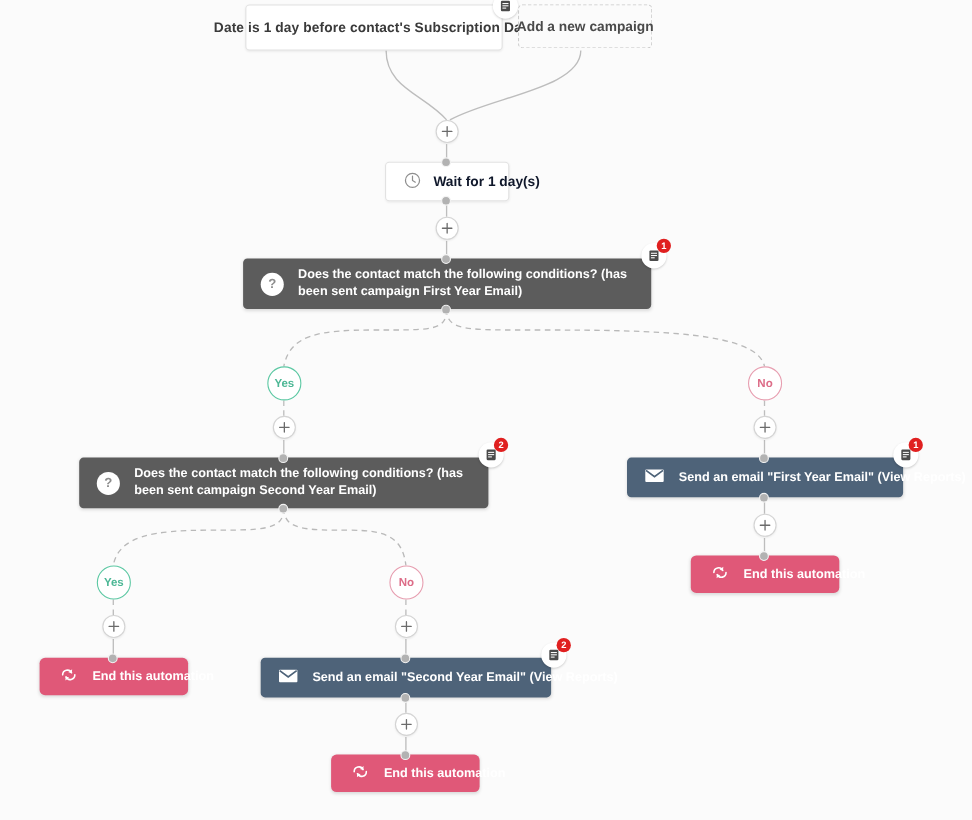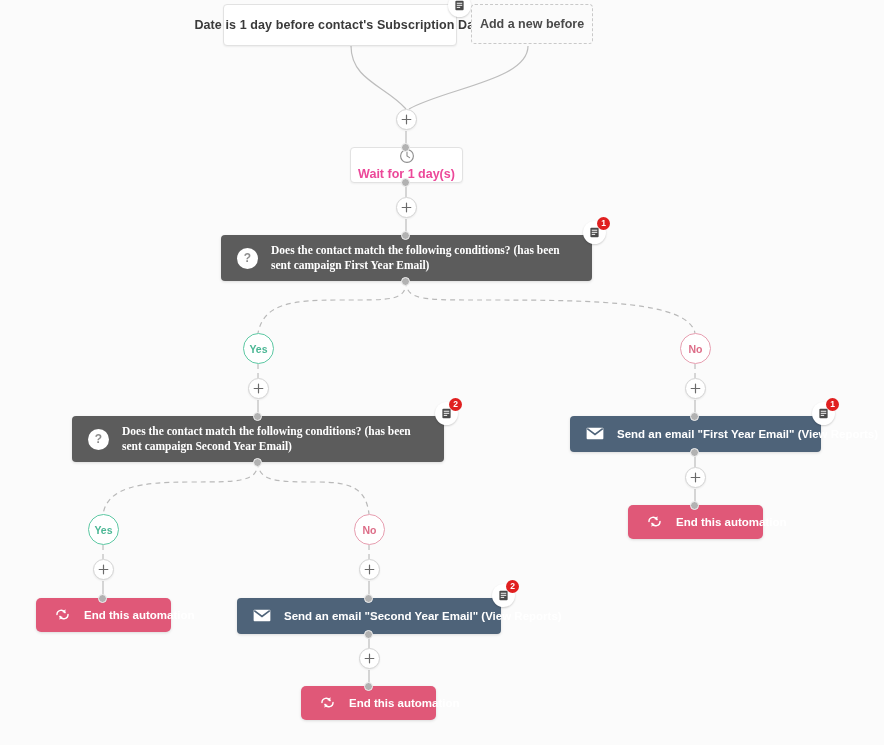--- a/index.html
+++ b/index.html
@@ -59,25 +59,25 @@
 
   
   .wait-card {
     background: #ffffff;
     border: 1px solid #e2e2e2;
     border-radius: 4px;
     box-shadow: 0 1px 2px rgba(0,0,0,0.05);
     display: flex;
     align-items: center;
     padding: 0 16px;
+    gap: 11px;
     font-size: 12.5px;
-    color: #ec4899;
+    color: #0f172a;
     font-weight: 600;
     white-space: nowrap;
-    flex-direction: column;
   }
 
   
   .cond-card {
     background: #5c5c5c;
     border-radius: 4px;
     box-shadow: 0 1px 3px rgba(0,0,0,0.13);
     display: flex;
     align-items: center;
     padding: 0 16px;
@@ -90,21 +90,21 @@
   .cond-q {
     flex: 0 0 auto;
     width: 21px; height: 21px;
     border-radius: 50%;
     background: #ffffff;
     color: #8d8d8d;
     font-size: 12px;
     font-weight: bold;
     display: flex; align-items: center; justify-content: center;
   }
-  .cond-text { flex: 1 1 auto; font-family: Liberation Serif, serif; }
+  .cond-text { flex: 1 1 auto; }
 
   
   .email-card {
     background: #4e6379;
     border-radius: 4px;
     box-shadow: 0 1px 3px rgba(0,0,0,0.13);
     display: flex;
     align-items: center;
     padding: 0 16px;
     gap: 13px;
@@ -251,21 +251,21 @@
       <svg width="11" height="11" viewBox="0 0 16 16" aria-hidden="true">
         <rect x="2" y="1" width="12" height="14" rx="1.5" fill="#4a4a4a"></rect>
         <rect x="4" y="4" width="8" height="1.4" fill="#ffffff"></rect>
         <rect x="4" y="7" width="8" height="1.4" fill="#ffffff"></rect>
         <rect x="4" y="10" width="5" height="1.4" fill="#ffffff"></rect>
       </svg>
     </div>
   </div>
 
   <div class="node trigger-add" style="left:471px; top:4px; width:122px; height:40px;">
-    <span>Add a new before</span>
+    <span>Add a new campaign</span>
   </div>
 
   <div class="node plus-circle" style="left:396px; top:109px;">
     <svg width="11" height="11" viewBox="0 0 12 12" aria-hidden="true">
       <path d="M6 1.3 V10.7 M1.3 6 H10.7" stroke="#6b6b6b" stroke-width="1.3" stroke-linecap="round"></path>
     </svg>
   </div>
 
   <div class="node wait-card" style="left:350px; top:147px; width:113px; height:36px;">
     <span class="icon-wait">

